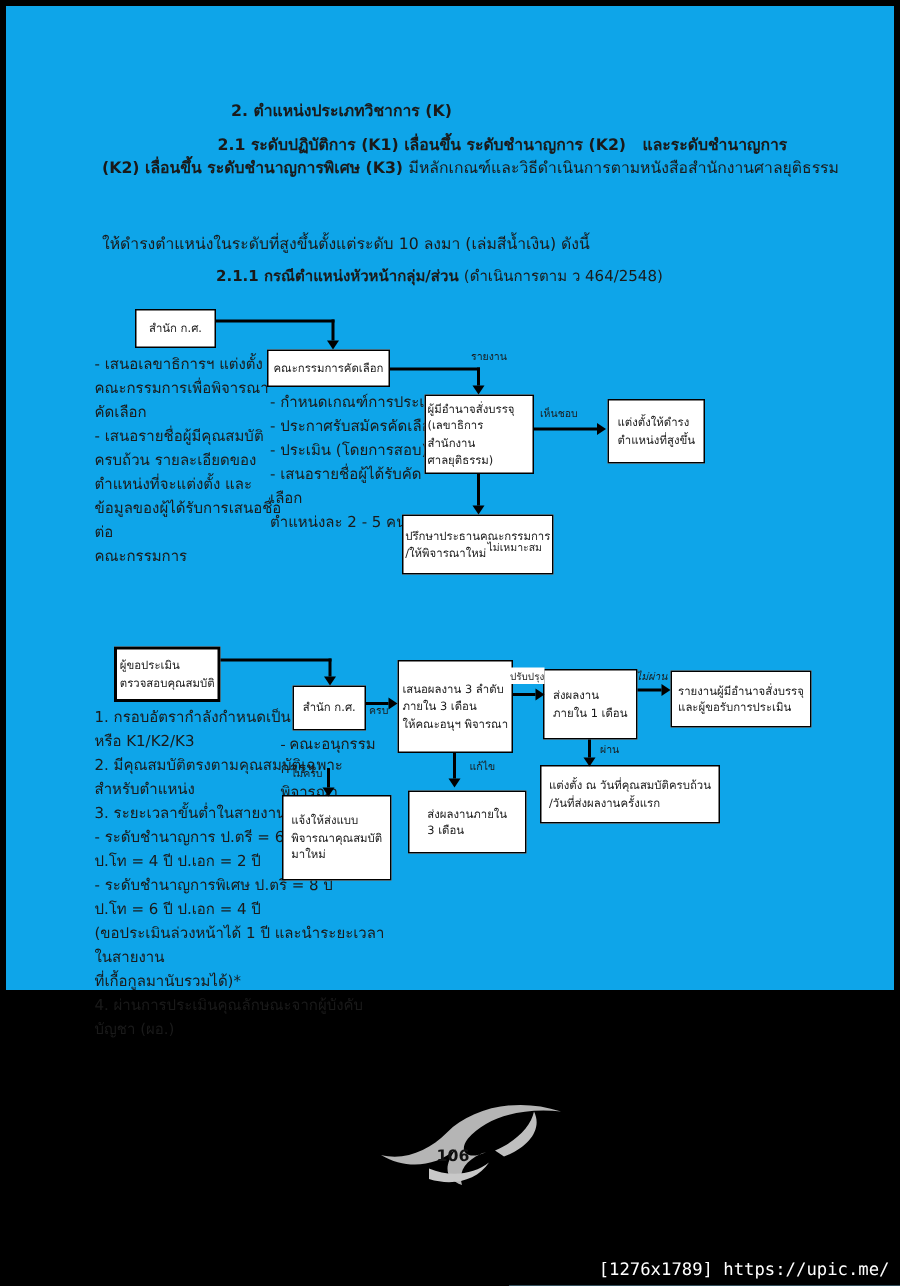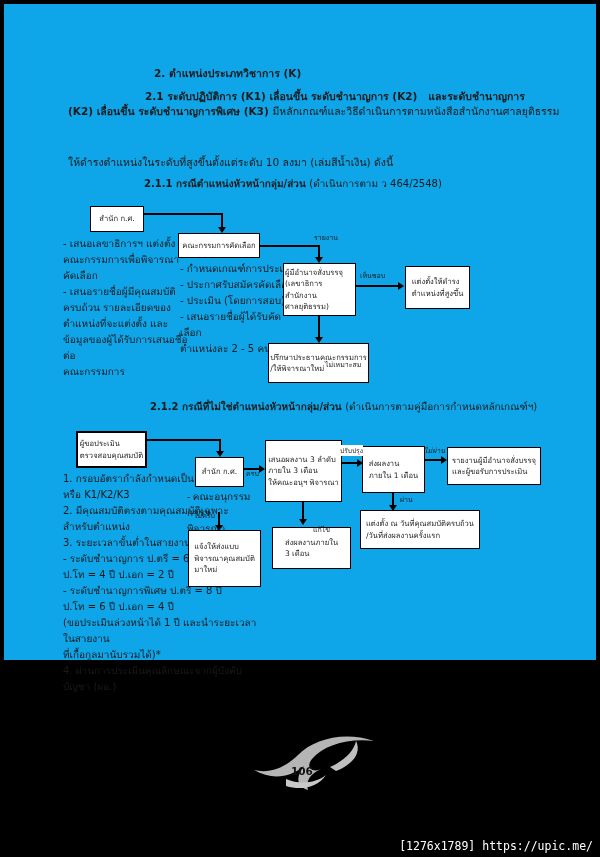--- a/index.html
+++ b/index.html
@@ -71,21 +71,20 @@
 
       <div class="lh" style="left:352px;top:281px;width:42px;"></div>
       <div class="ar" style="left:394px;top:278px;"></div>
       <div class="lbl" style="left:356px;top:266px;">เห็นชอบ</div>
 
       <div class="lv" style="left:314px;top:312px;height:21px;"></div>
       <div class="ad" style="left:311px;top:333px;"></div>
       <div class="lbl" style="left:321px;top:331px;margin-top:24px;">ไม่เหมาะสม</div>
     </div>
 
-    <div class="t" style="left:146px;top:395px;font-size:10px;"><b>2.1.2 กรณีที่ไม่ใช่ตำแหน่งหัวหน้ากลุ่ม/ส่วน </b><span>(ดำเนินการตามคู่มือการกำหนดหลักเกณฑ์ฯ)</span></div>
 
     <div>
       <div class="box thick" style="left:72px;top:427px;width:71px;height:37px;">ผู้ขอประเมิน
 ตรวจสอบคุณสมบัติ</div>
       <div class="notes" style="left:59px;top:467px;width:195px;">1. กรอบอัตรากำลังกำหนดเป็น K1/K2
     หรือ K1/K2/K3
 2. มีคุณสมบัติตรงตามคุณสมบัติเฉพาะ
     สำหรับตำแหน่ง
 3. ระยะเวลาขั้นต่ำในสายงาน
     - ระดับชำนาญการ ป.ตรี = 6 ปี
@@ -126,21 +125,21 @@
       <div class="lv" style="left:214px;top:508px;height:13px;"></div>
       <div class="ad" style="left:211px;top:521px;"></div>
       <div class="lbl" style="left:190px;top:506px;">ไม่ครบ</div>
 
       <div class="lh" style="left:338px;top:458px;width:15px;"></div>
       <div class="ar" style="left:353px;top:455px;"></div>
       <div class="lbl" style="left:336px;top:441px;font-size:6.6px;background:#fff;">ปรับปรุง</div>
 
       <div class="lv" style="left:298px;top:498px;height:17px;"></div>
       <div class="ad" style="left:295px;top:515px;"></div>
-      <div class="lbl" style="left:309px;top:501px;margin-top:19px;">แก้ไข</div>
+      <div class="lbl" style="left:309px;top:501px;">แก้ไข</div>
 
       <div class="lh" style="left:421px;top:455px;width:16px;"></div>
       <div class="ar" style="left:437px;top:452px;"></div>
       <div class="lbl" style="left:420px;top:441px;font-style:italic;">ไม่ผ่าน</div>
 
       <div class="lv" style="left:388px;top:489px;height:12px;"></div>
       <div class="ad" style="left:385px;top:501px;"></div>
       <div class="lbl" style="left:396px;top:490px;">ผ่าน</div>
     </div>
 

